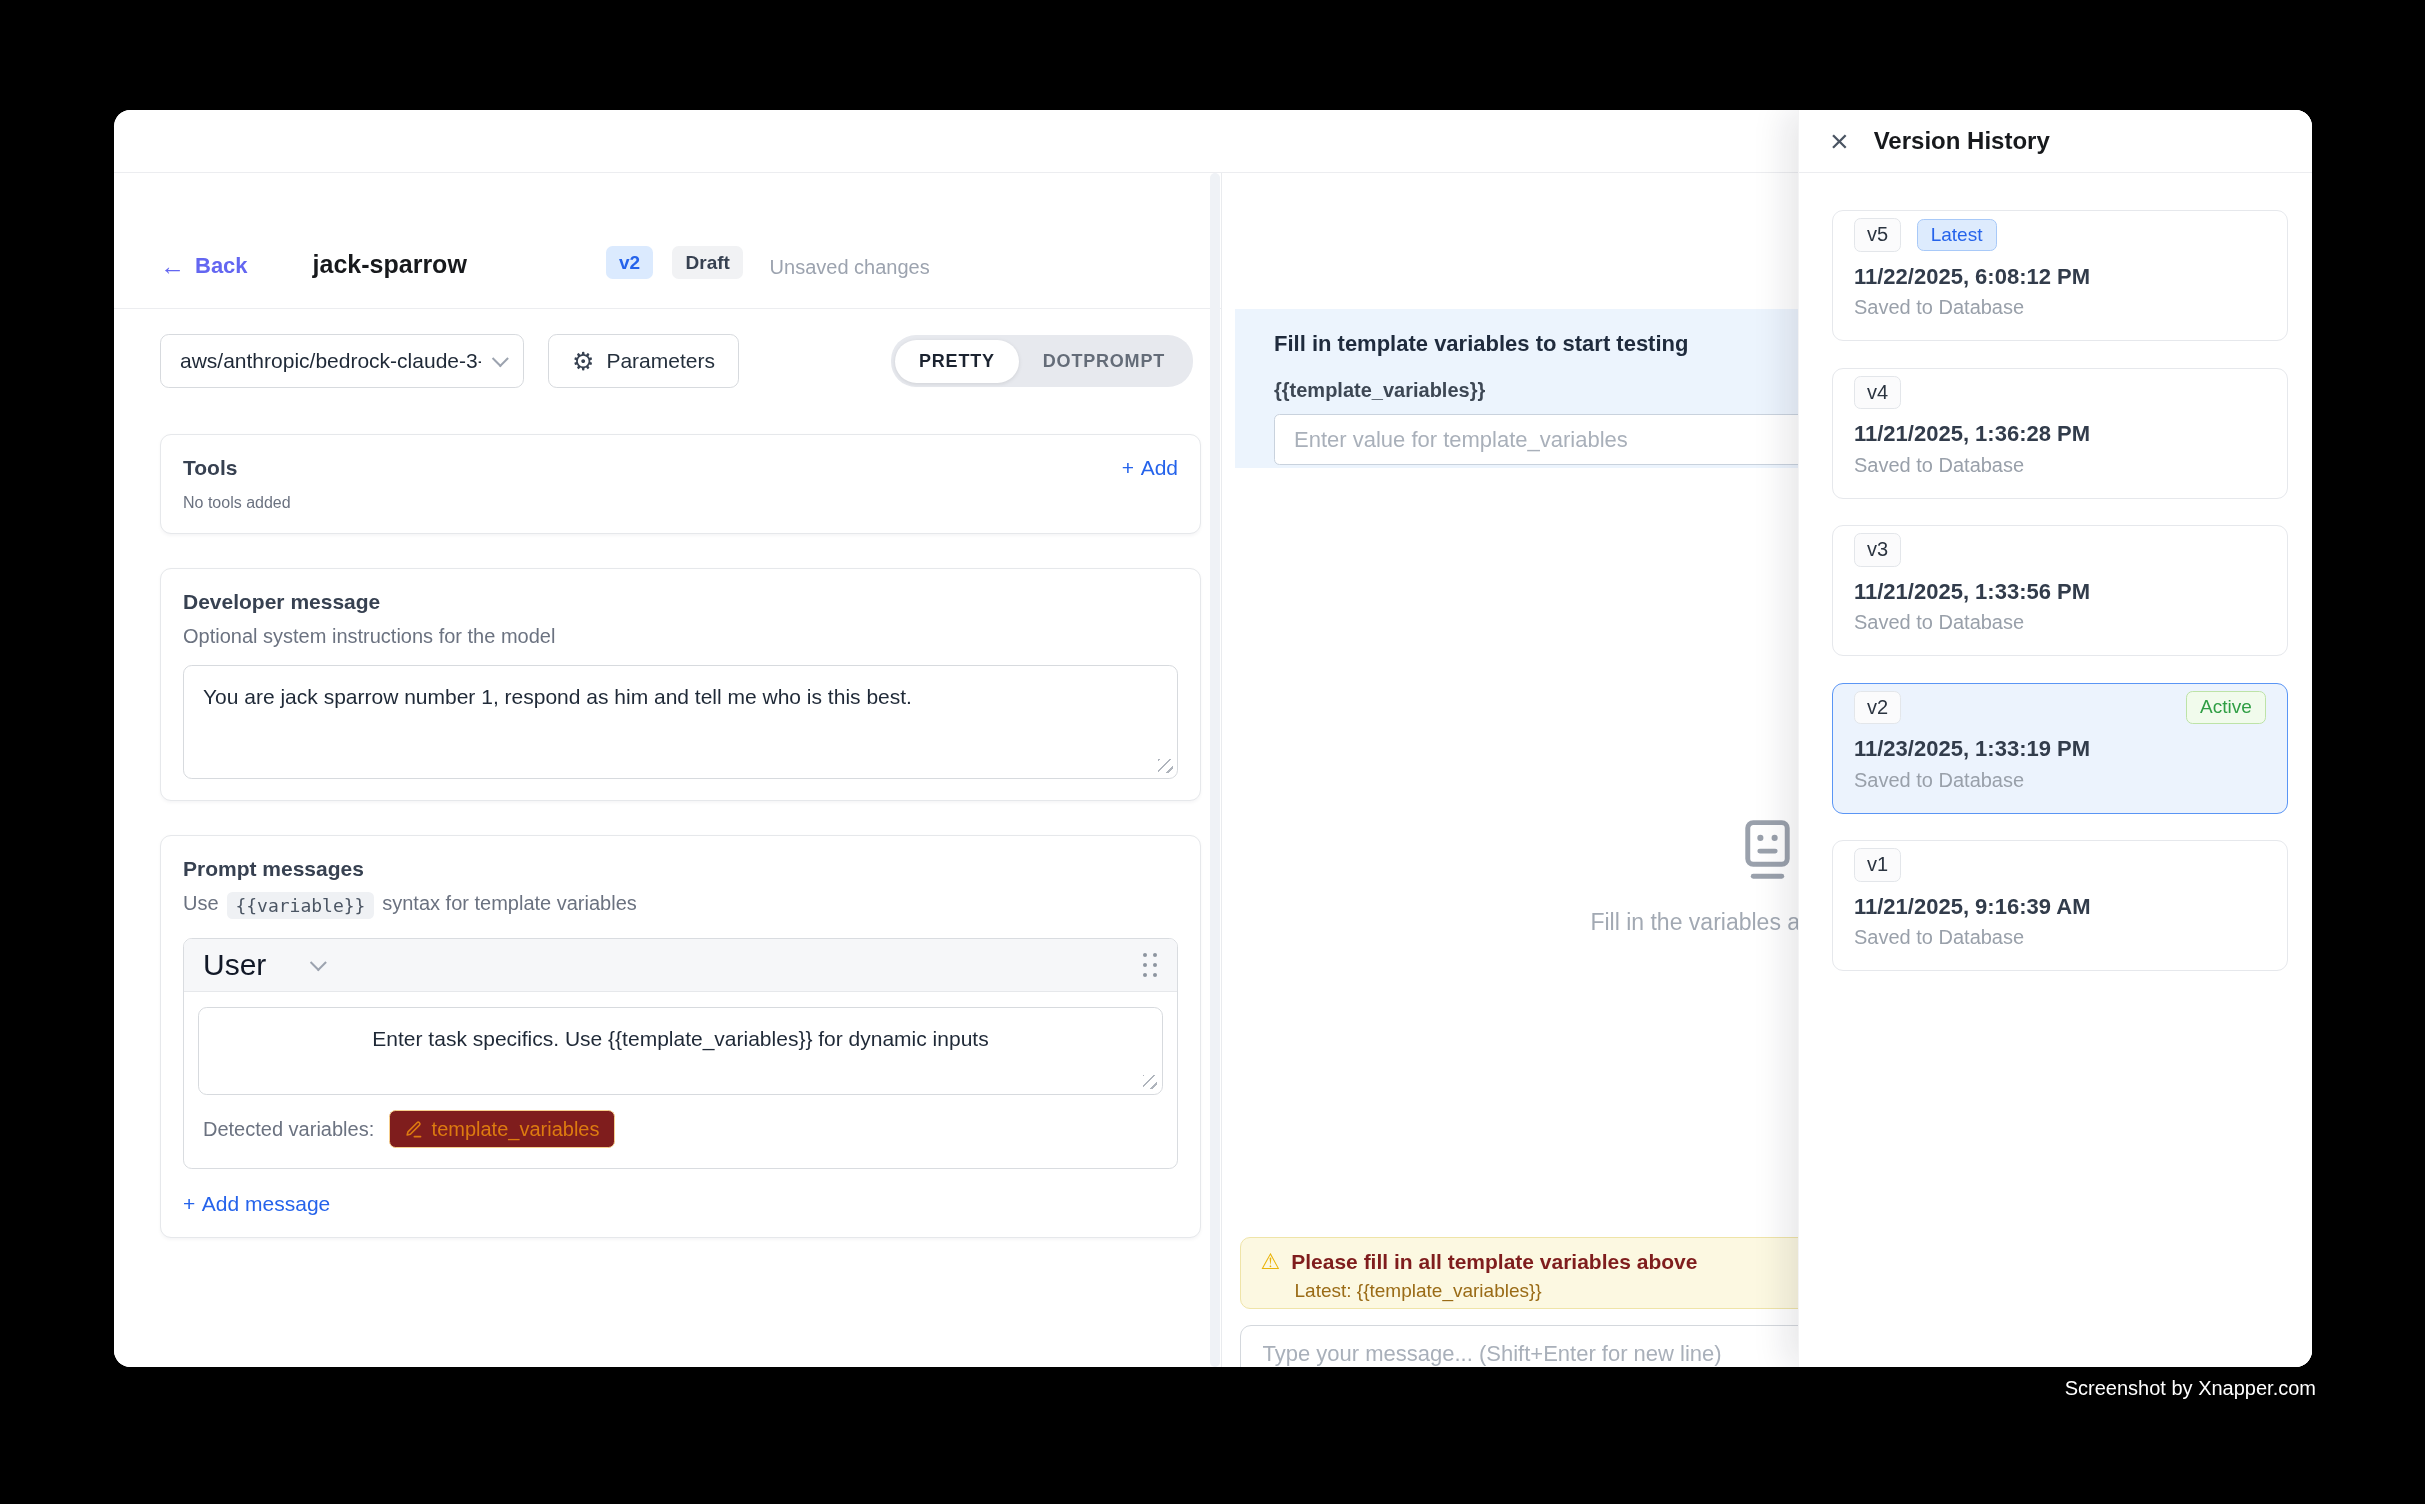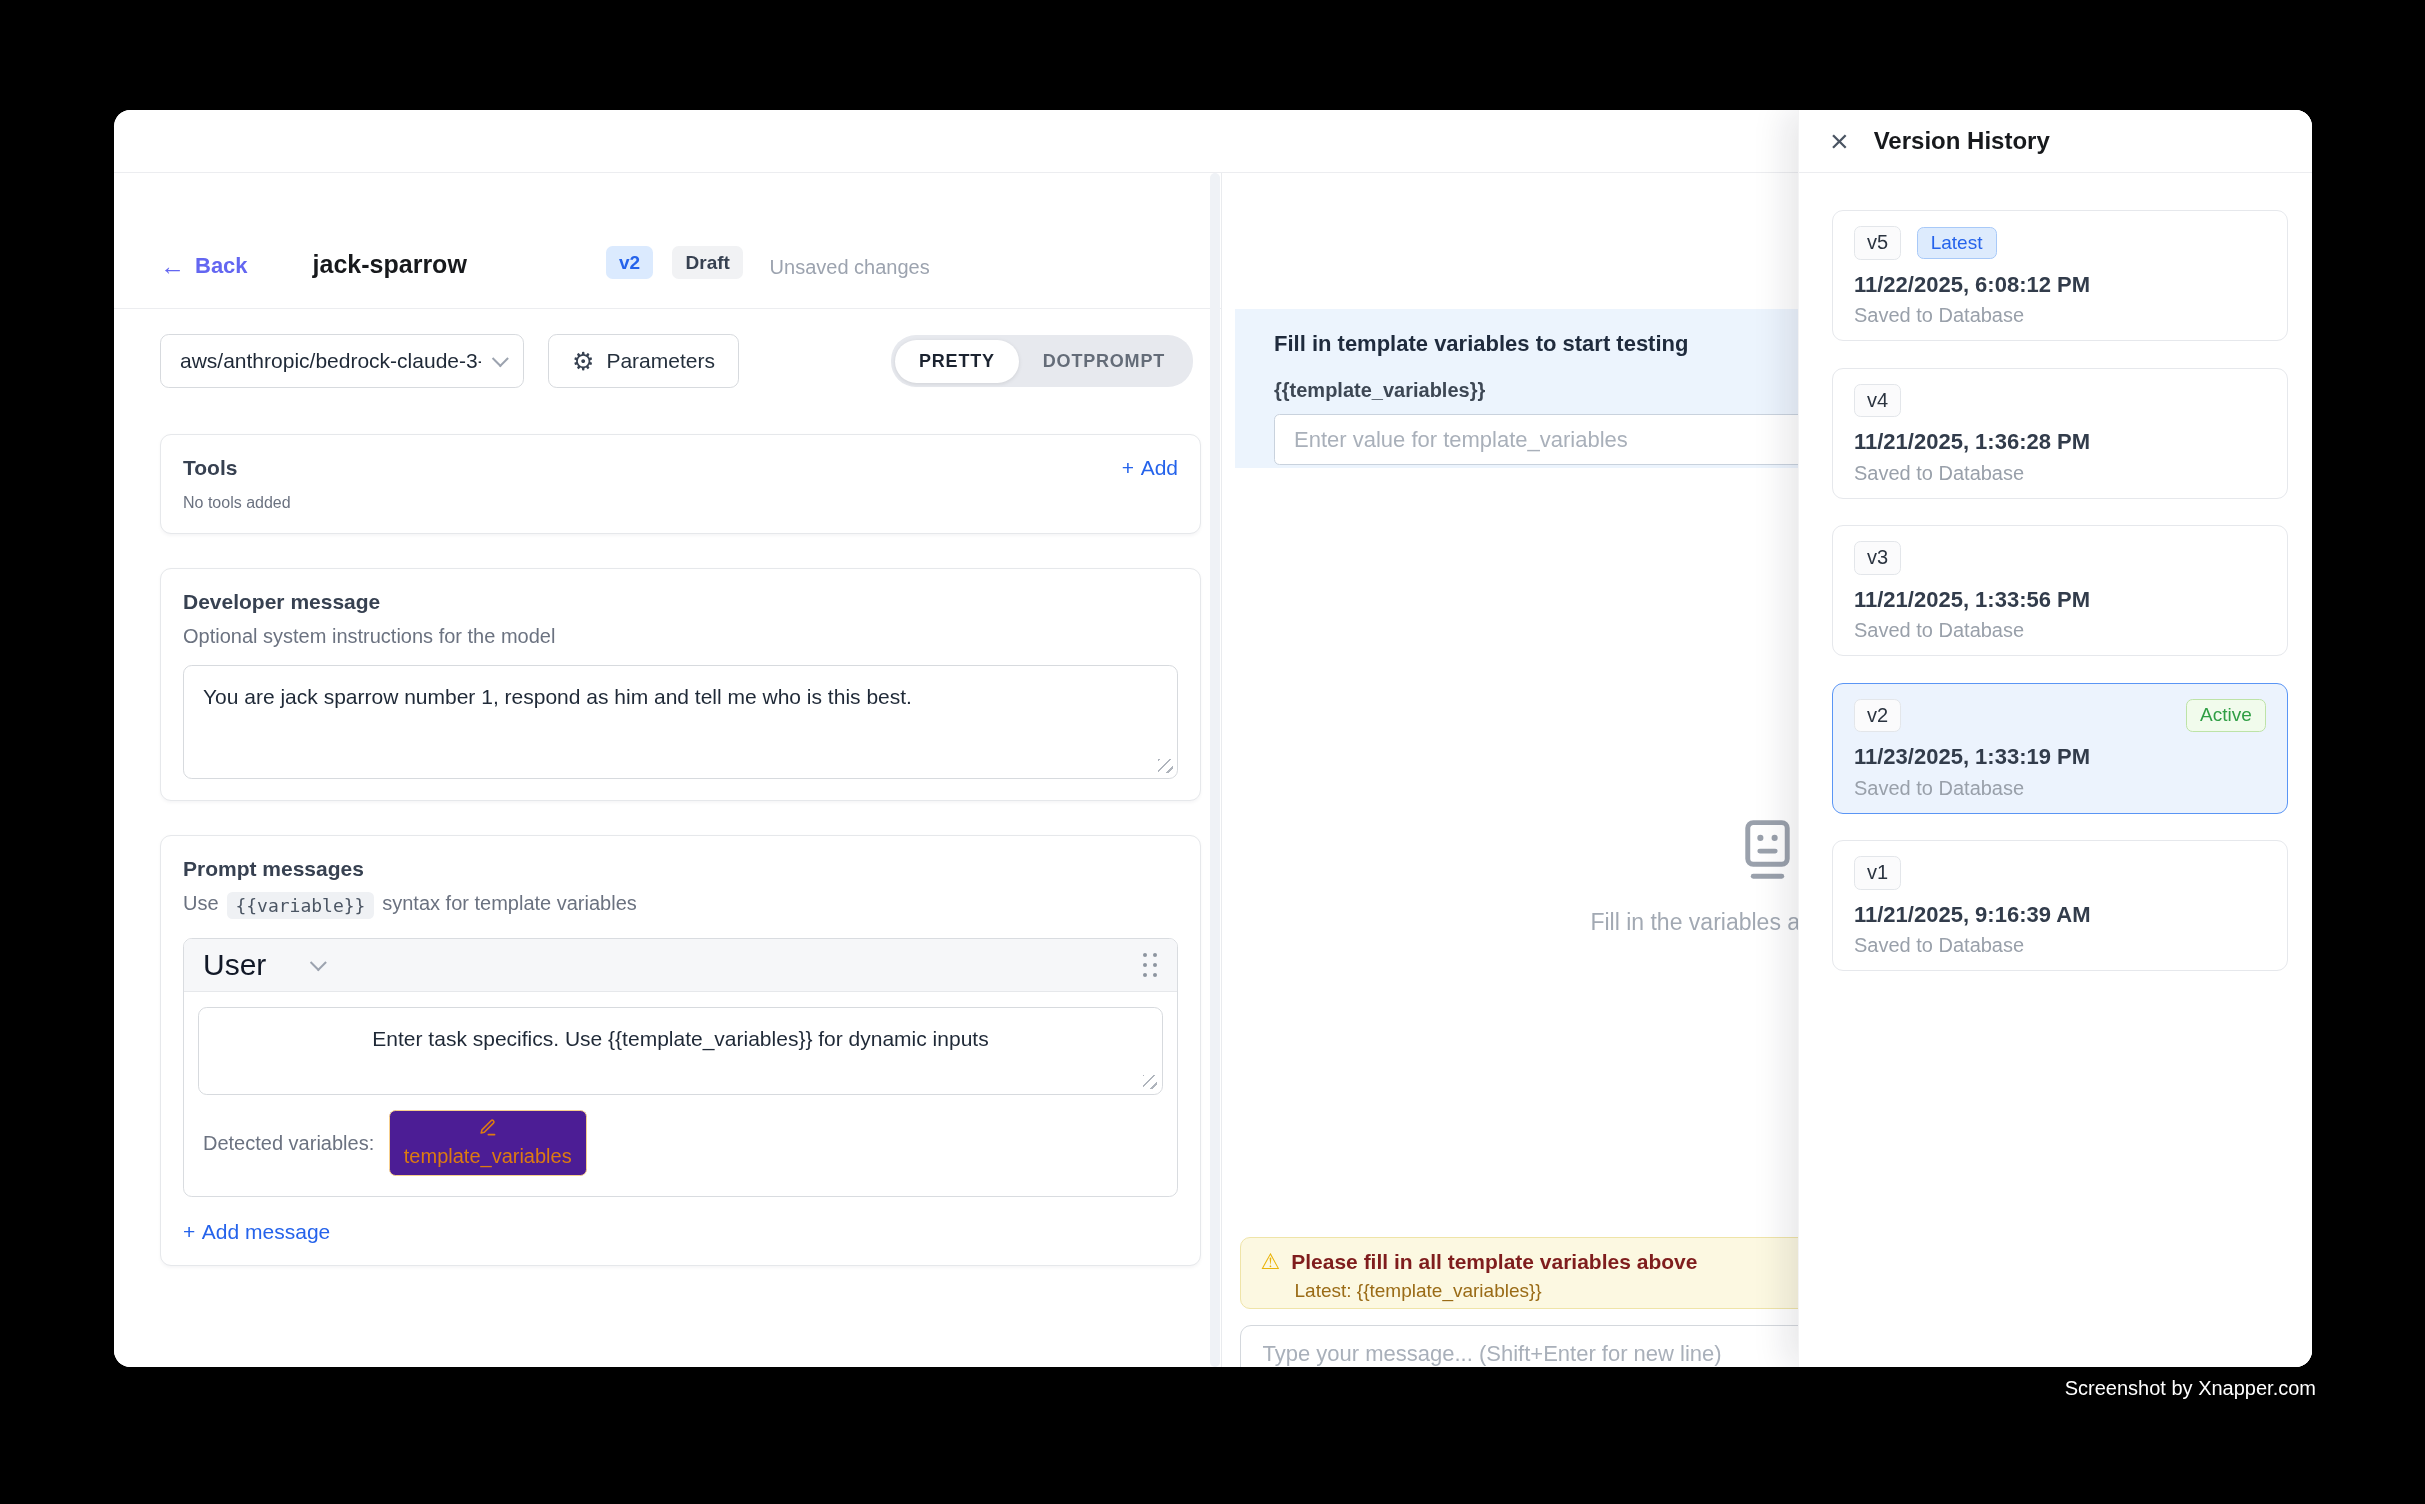--- a/index.html
+++ b/index.html
@@ -55,21 +55,21 @@
   .msg-block { border:1.1px solid #d9dce0; border-radius:8.8px; margin-top:19px; overflow:hidden; }
   .msg-head { background:#f6f7f9; height:53px; display:flex; align-items:center; padding:0 19px; border-bottom:1.1px solid #e6e8eb; }
   .role-select { display:flex; align-items:center; gap:33px; cursor:pointer; }
   .role-label { font-size:30px; color:#111827; }
   .drag-handle { margin-left:auto; display:grid; grid-template-columns:repeat(2,5.5px); grid-auto-rows:5.5px; gap:4.4px; cursor:grab; }
   .drag-handle i { width:4.4px; height:4.4px; border-radius:50%; background:#8d95a0; }
   .msg-body { padding:14.3px 14.3px 0 14.3px;text-align:center; }
   .ta-msg { height:88px; margin-top:0; }
   .msg-foot { display:flex; align-items:center; gap:14.3px; padding:15.4px 19px 20px 19px; }
   .detected-label { font-size:20px; color:#6b7280; }
-  .var-chip { display:flex; align-items:center; gap:8.8px; background:#4c1d95; border:1.1px solid #f6cf8d; border-radius:6.6px; padding:6.6px 14.3px; cursor:pointer;flex-direction:column; }
+  .var-chip { display:flex; align-items:center; gap:8.8px; background:#7f1d1d; border:1.1px solid #f6cf8d; border-radius:6.6px; padding:6.6px 14.3px; cursor:pointer; }
   .var-chip span { color:#dd7b10; font-size:20px; font-weight:500; }
   .add-message { margin-top:23px; }
 
   
   .right-col { position:absolute; left:1109px; top:63px; right:0; bottom:0; background:#fff; }
   .blue-panel { position:absolute; left:12px; top:136px; width:100%; height:159px; background:#ecf4fd; padding:22px 39px; }
   .blue-title { font-size:22px; font-weight:700; color:#1f2b3d; }
   .var-label { font-size:20px; font-weight:600; color:#3d4754; margin-top:22px; }
   .var-input { display:block; width:1014px; height:51px; margin-top:12px; border:1.1px solid #c9d2dd; border-radius:5.5px; padding:0 19px; font-size:22px; color:#1f2937; background:#fff; font-family:"Liberation Sans", sans-serif; }
   .var-input::placeholder { color:#a9b0ba; }
@@ -87,21 +87,21 @@
   .chat-input { position:absolute; left:16.5px; top:1152px; width:1036px; height:83px; border:1.1px solid #d4d8dd; border-radius:11px; background:#fff; padding:15.4px 22px; font-size:22px; color:#1f2937; font-family:"Liberation Sans", sans-serif; }
   .chat-input::placeholder { color:#a9b0ba; }
 
   
   .vh-panel { position:absolute; left:1684px; top:0; width:515px; height:100%; background:#fff;
     box-shadow:-13.2px 0 33px rgba(15,23,42,.10); border-left:0.6px solid rgba(15,23,42,.05); }
   .vh-header { height:63px; display:flex; align-items:center; padding:0 31px; border-bottom:1.1px solid #ecedf0; }
   .vh-close { font-size:32px; color:#4b5563; line-height:1; cursor:pointer; font-weight:300; }
   .vh-title { font-size:24px; font-weight:700; color:#17191c; margin-left:25px; }
   .vh-list { padding:37px 25px 0 33px; }
-  .v-card { border:1.1px solid #e6e8ec; border-radius:11px; background:#fff; padding:15px 21px; margin-bottom:26.5px; height:131px; cursor:pointer; }
+  .v-card { border:1.1px solid #e6e8ec; border-radius:11px; background:#fff; padding:7px 21px; margin-bottom:26.5px; height:131px; cursor:pointer; }
   .v-card.highlight { background:#ecf3fd; border-color:#5a95f5; }
   .v-badge-row { display:flex; align-items:center; }
   .v-num { border:1.1px solid #e3e6ea; background:#fbfbfc; border-radius:6.6px; padding:4.4px 12px; font-size:20px; color:#2b3440; }
   .v-tag { border-radius:6.6px; padding:4.4px 13.2px; font-size:19px; font-weight:500; }
   .v-tag.blue { background:#ddebfd; border:1.1px solid #a8c9f8; color:#2563eb; margin-left:15.4px; }
   .v-tag.green { background:#f1fbec; border:1.1px solid #bde3a7; color:#2f9e44; margin-left:auto; }
   .v-date { font-size:22px; font-weight:600; color:#323c4b; margin-top:12px; }
   .v-status { font-size:20px; color:#99a0aa; margin-top:6.6px; }
 
   .watermark { position:absolute; right:109px; top:1377px; color:#fff; font-size:20px; font-weight:500; }

